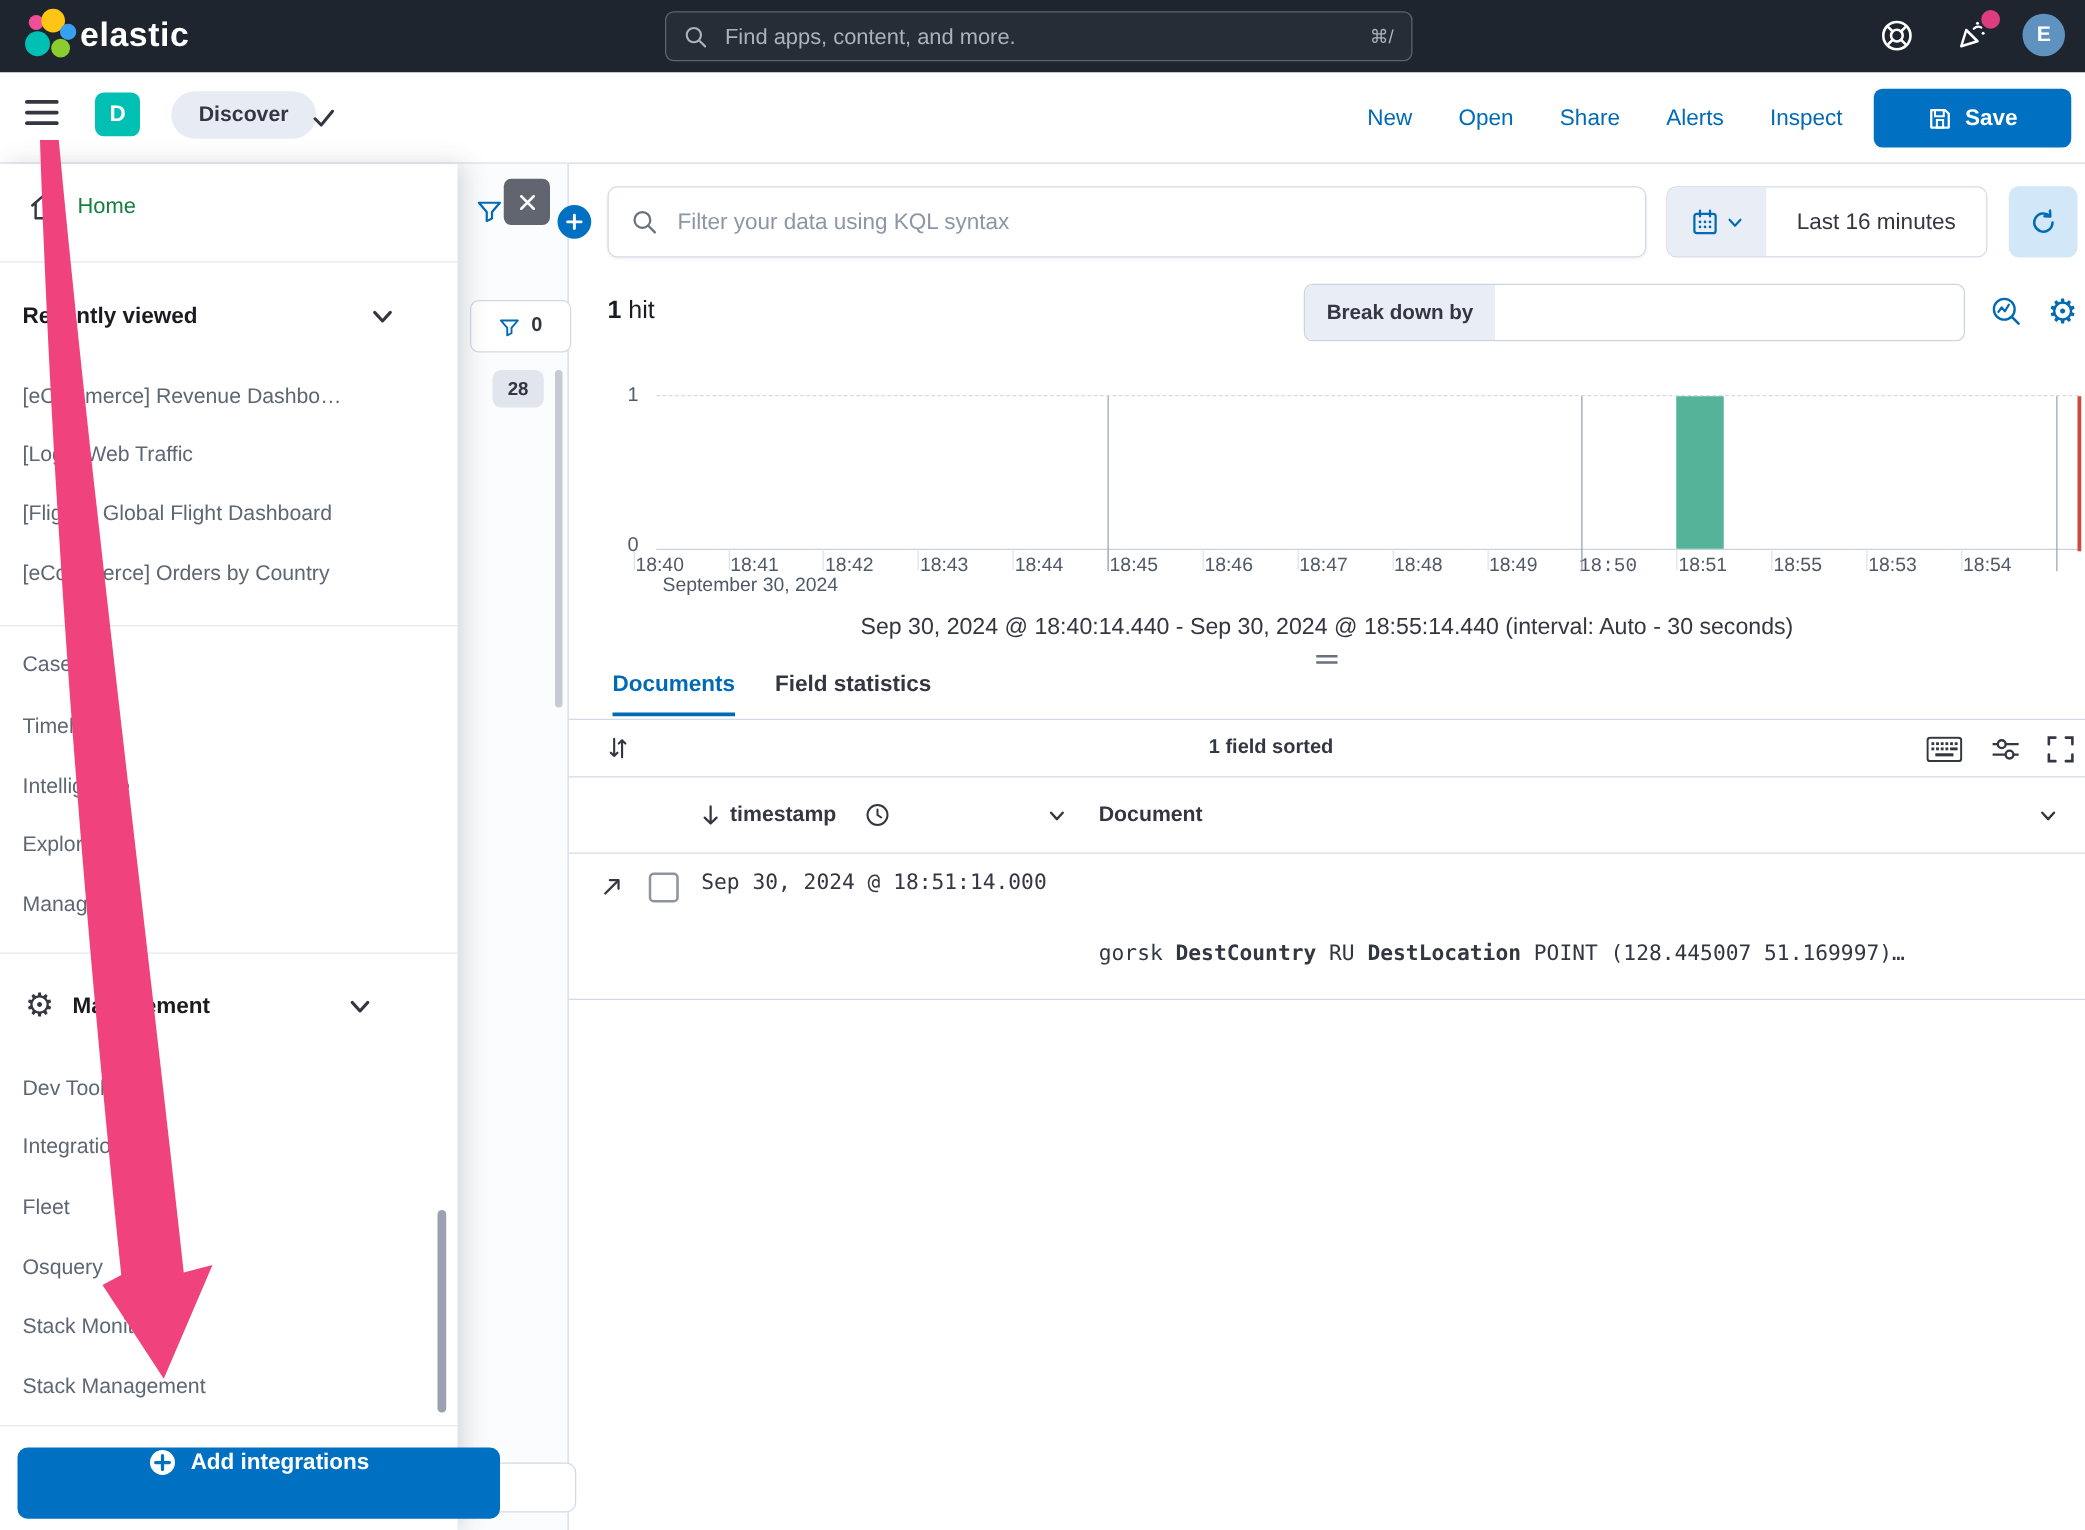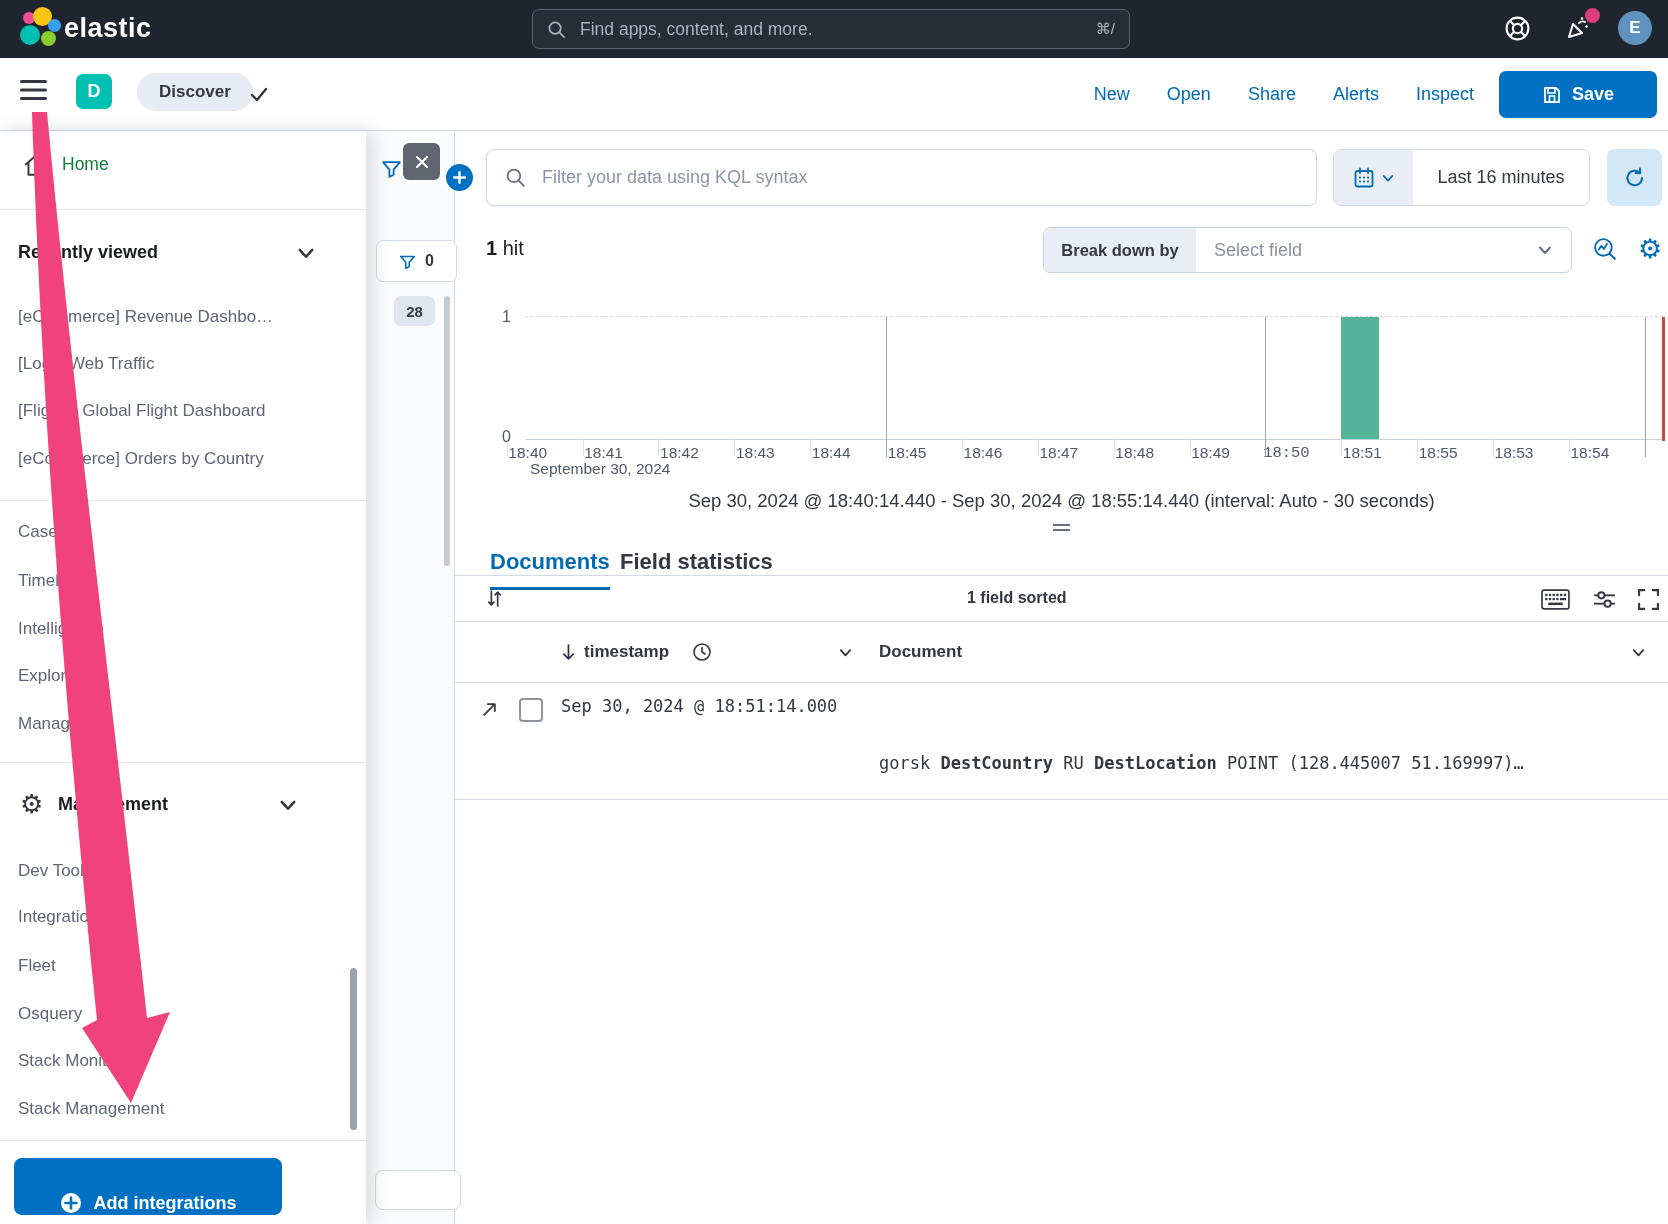--- a/index.html
+++ b/index.html
@@ -80,40 +80,40 @@
   .majorgrid{position:absolute;top:0;height:140px;width:1px;background:#9AA2B0}
   .nowline{position:absolute;top:0;height:124px;width:3px}
   .histbar{position:absolute;bottom:0}
   .xdatelabel{position:absolute;left:530px;top:460px;font-size:15.5px;color:#505968}
   .rangelabel{position:absolute;left:455px;right:0;top:490px;text-align:center;font-size:18.5px;color:#343741}
   .draghandle{position:absolute;left:1053px;top:524px;width:17px;height:8px;cursor:row-resize}
   .draghandle::before,.draghandle::after{content:"";display:block;height:2px;background:#69707D;margin-bottom:3px}
 
   
   .tabsrow{position:absolute;left:455px;top:533px;right:0;height:43px;border-bottom:1px solid #D3DAE6;box-sizing:border-box}
-  .tab{position:absolute;top:16px;font-size:22px;font-weight:700;cursor:pointer}
+  .tab{position:absolute;top:4px;font-size:18px;font-weight:700;cursor:pointer}
   .tab.active{color:#006BB4;border-bottom:3px solid #006BB4;padding-bottom:12px}
   .sortedrow{position:absolute;left:455px;top:576px;right:0;height:46px;border-bottom:1px solid #D3DAE6;box-sizing:border-box}
   .sortedlabel{position:absolute;left:512px;top:13px;font-size:16px;font-weight:700;color:#343741}
   .gridhead{position:absolute;left:455px;top:622px;right:0;height:61px;border-bottom:1px solid #D3DAE6;box-sizing:border-box;font-weight:700;font-size:17px}
   .gridrow{position:absolute;left:455px;top:683px;right:0;height:117px;border-bottom:1px solid #D3DAE6;box-sizing:border-box}
   .mono{font-family:"DejaVu Sans Mono","Liberation Mono",monospace}
   .tscell{position:absolute;left:561px;top:696px;font-size:17px;color:#343741;white-space:pre}
   .doccell{position:absolute;left:879px;top:696px;width:700px;font-size:17px;line-height:27px;color:#343741;white-space:pre}
   .checkbox{position:absolute;left:519px;top:698px;width:20px;height:20px;border:2px solid #8E939F;border-radius:4px;background:#fff;cursor:pointer}
 
   
   .sidenav{position:absolute;left:0;top:131px;width:366px;height:1093px;background:#fff;z-index:30;
            box-shadow:6px 0 18px rgba(50,60,80,.18)}
   .sn-divider{position:absolute;left:0;width:100%;height:1px;background:#E3E8F0}
   .sn-item{position:absolute;left:18px;font-size:17px;color:#5E6673;cursor:pointer;white-space:nowrap}
   .sn-head{position:absolute;left:18px;font-size:18px;font-weight:700;color:#1a1c21;white-space:nowrap}
   .sn-home{position:absolute;left:62px;top:160px;font-size:17.5px;color:#15803d;cursor:pointer}
-  .addint{position:absolute;left:14px;top:1027px;width:268px;height:57px;background:#0071C2;border:none;border-radius:8px;
-          color:#fff;font-size:18px;font-weight:700;display:flex;align-items:flex-end;justify-content:center;gap:12px;
+  .addint{position:absolute;left:14px;top:1027px;width:386px;height:57px;background:#0071C2;border:none;border-radius:8px;
+          color:#fff;font-size:18px;font-weight:700;display:flex;align-items:flex-start;justify-content:center;gap:12px;
           font-family:"Liberation Sans",sans-serif;cursor:pointer}
   .snscroll{position:absolute;left:350px;top:837px;width:7px;height:162px;border-radius:4px;background:#9AA2B0}
 
   .chev{stroke:#69707D;fill:none;stroke-width:2;stroke-linecap:round;stroke-linejoin:round}
   .arrowlayer{position:absolute;left:0;top:0;z-index:50;pointer-events:none}
 </style>
 </head>
 <body>
 
 <div class="topbar">
@@ -256,26 +256,20 @@
   </svg>
 </button>
 
 <div class="hits">
   <b>1</b>
   <span> </span><span>hit</span>
 </div>
 
 <div class="breakdown">
   <div class="bdlabel">Break down by</div>
-  <div class="bdvalue">
-    <span>Select field</span>
-    <svg class="bdchev" width="16" height="16" viewBox="0 0 16 16">
-      <polyline class="chev" points="3,5.5 8,11 13,5.5"></polyline>
-    </svg>
-  </div>
 </div>
 <div class="abs" style="left:1592px;top:236px">
   <svg width="27" height="27" viewBox="0 0 26 26">
     <circle cx="11" cy="11" r="8" fill="none" stroke="#006BB4" stroke-width="1.8"></circle>
     <polyline points="6.5,13 9,9.5 11.5,12.5 14.5,7.5" fill="none" stroke="#006BB4" stroke-width="1.7" stroke-linecap="round" stroke-linejoin="round"></polyline>
     <line x1="17" y1="17" x2="22" y2="22" stroke="#006BB4" stroke-width="2" stroke-linecap="round"></line>
   </svg>
 </div>
 <div class="abs" style="left:1638px;top:233px;font-size:27px;color:#006BB4;cursor:pointer">⚙</div>
 

